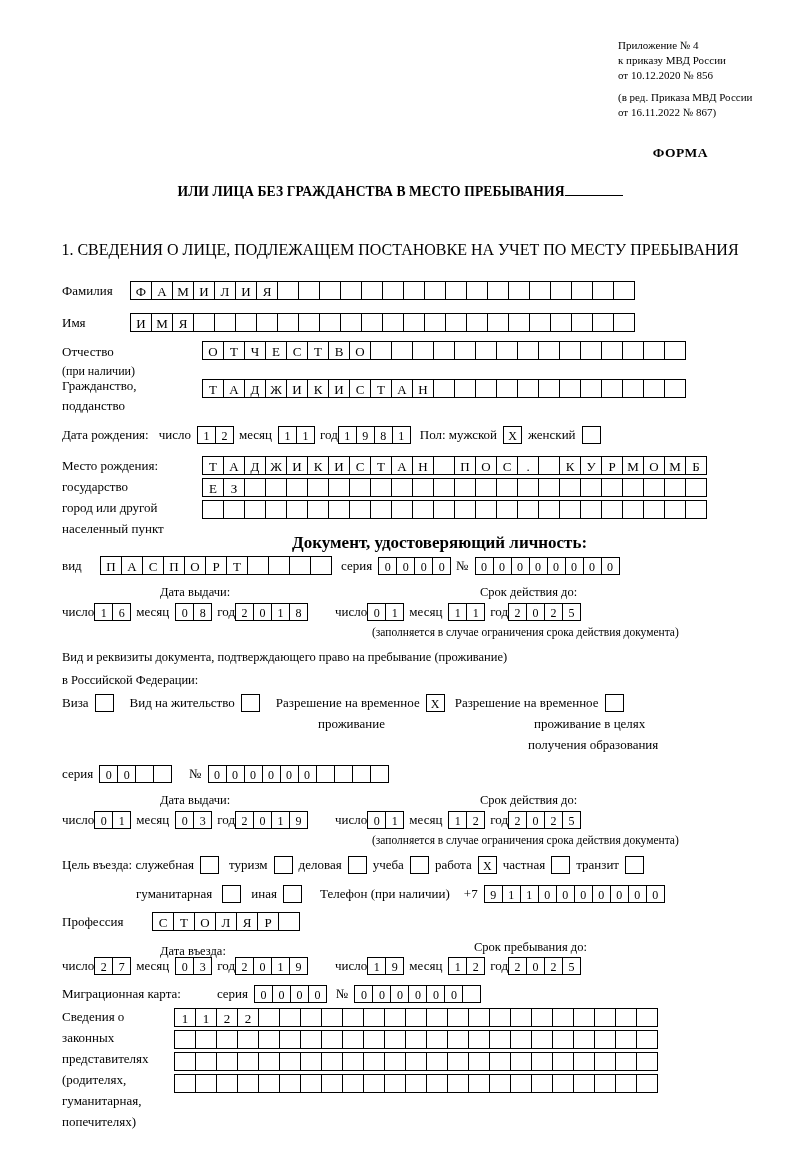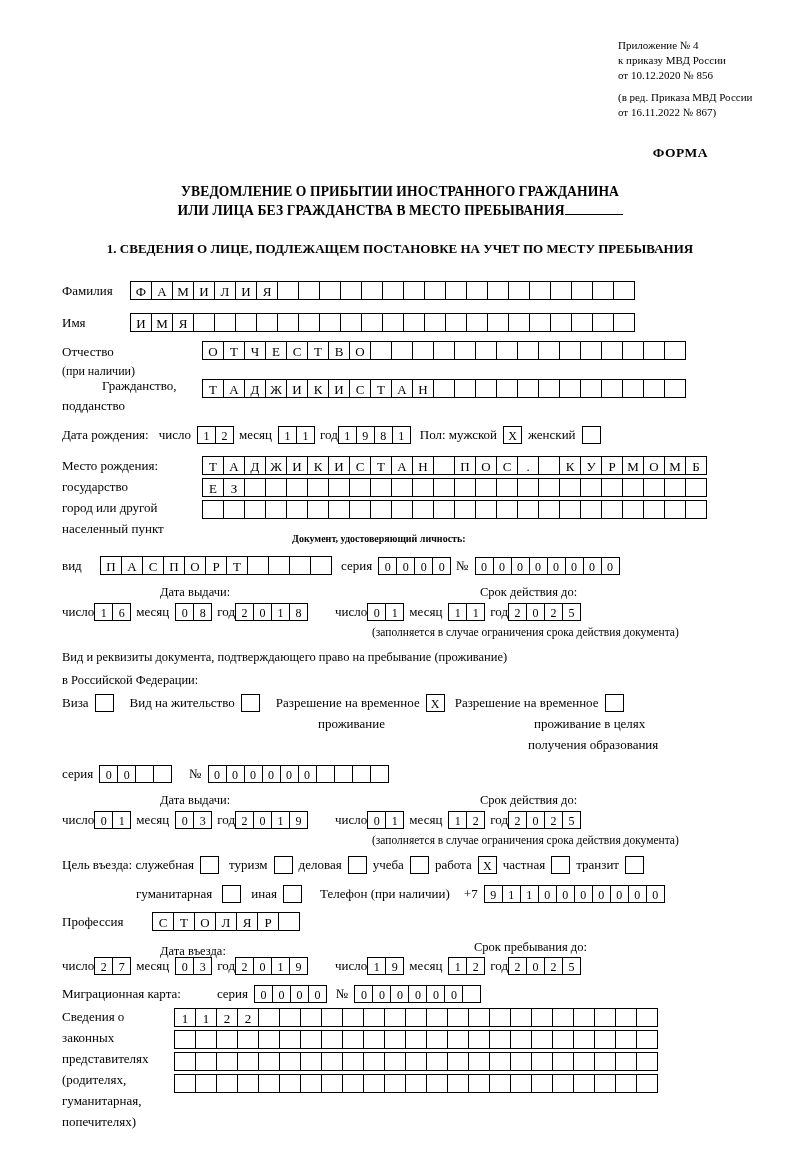--- a/index.html
+++ b/index.html
@@ -49,22 +49,22 @@
     font-weight: bold;
     line-height: 19px;
     letter-spacing: 0.1px;
   }
   .title .ul { display:inline-block; width:58px; border-bottom:1px solid #000; }
   .section-title {
     position: absolute;
     left: 0; right: 0;
     top: 241px;
     text-align: center;
-    font-size: 13px;
-    font-weight: bold;
+    font-size: 16px;
+    font-weight: normal;
   }
   
   .row {
     position: absolute;
     display: flex;
     align-items: center;
     font-size: 13px;
     white-space: nowrap;
   }
   .lbl { font-size: 13px; }
@@ -112,21 +112,20 @@
     <div>к приказу МВД России</div>
     <div>от 10.12.2020 № 856</div>
     <div class="header-gap"></div>
     <div>(в ред. Приказа МВД России</div>
     <div>от 16.11.2022 № 867)</div>
   </div>
 
   <div class="forma">ФОРМА</div>
 
   <div class="title">
-    <div>УВЕДОМЛЕНИЕ О ПРИБЫТИИ ИНОСТРАННОГО ГРАЖДАНИНА</div>
     <div><span>ИЛИ ЛИЦА БЕЗ ГРАЖДАНСТВА В МЕСТО ПРЕБЫВАНИЯ</span><span class="ul"></span></div>
   </div>
 
   <div class="section-title">1. СВЕДЕНИЯ О ЛИЦЕ, ПОДЛЕЖАЩЕМ ПОСТАНОВКЕ НА УЧЕТ ПО МЕСТУ ПРЕБЫВАНИЯ</div>
 
   <div class="row" style="left:62px; top:281px;">
     <span class="lbl" style="width:68px;">Фамилия</span>
     <span class="boxes" id="surname-boxes">
         <span class="cell">Ф</span>
         <span class="cell">А</span>
@@ -212,21 +211,21 @@
         <span class="cell"></span>
         <span class="cell"></span>
         <span class="cell"></span>
         <span class="cell"></span>
         <span class="cell"></span>
         <span class="cell"></span>
         <span class="cell"></span>
       </span>
   </div>
 
-  <div class="row" style="left:62px; top:378px;margin-left:40px;">
+  <div class="row" style="left:62px; top:378px;">
     <span class="lbl">Гражданство,</span>
   </div>
   <div class="row" style="left:62px; top:398px;">
     <span class="lbl">подданство</span>
   </div>
   <div class="row" style="left:202px; top:379px;">
     <span class="boxes" id="citizenship-boxes">
         <span class="cell">Т</span>
         <span class="cell">А</span>
         <span class="cell">Д</span>
@@ -378,21 +377,21 @@
         <span class="cell"></span>
         <span class="cell"></span>
         <span class="cell"></span>
         <span class="cell"></span>
         <span class="cell"></span>
         <span class="cell"></span>
       </span>
   </div>
 
   <div class="row" style="left:292px; top:533px;">
-    <span class="lbl bold" style="font-size:10px;">Документ, удостоверяющий личность:</span>
+    <span class="lbl bold" style="font-size:17px;">Документ, удостоверяющий личность:</span>
   </div>
   <div class="row" style="left:62px; top:556px;">
     <span class="lbl" style="width:38px;">вид</span>
     <span class="boxes" id="doc-type">
         <span class="cell">П</span>
         <span class="cell">А</span>
         <span class="cell">С</span>
         <span class="cell">П</span>
         <span class="cell">О</span>
         <span class="cell">Р</span>

